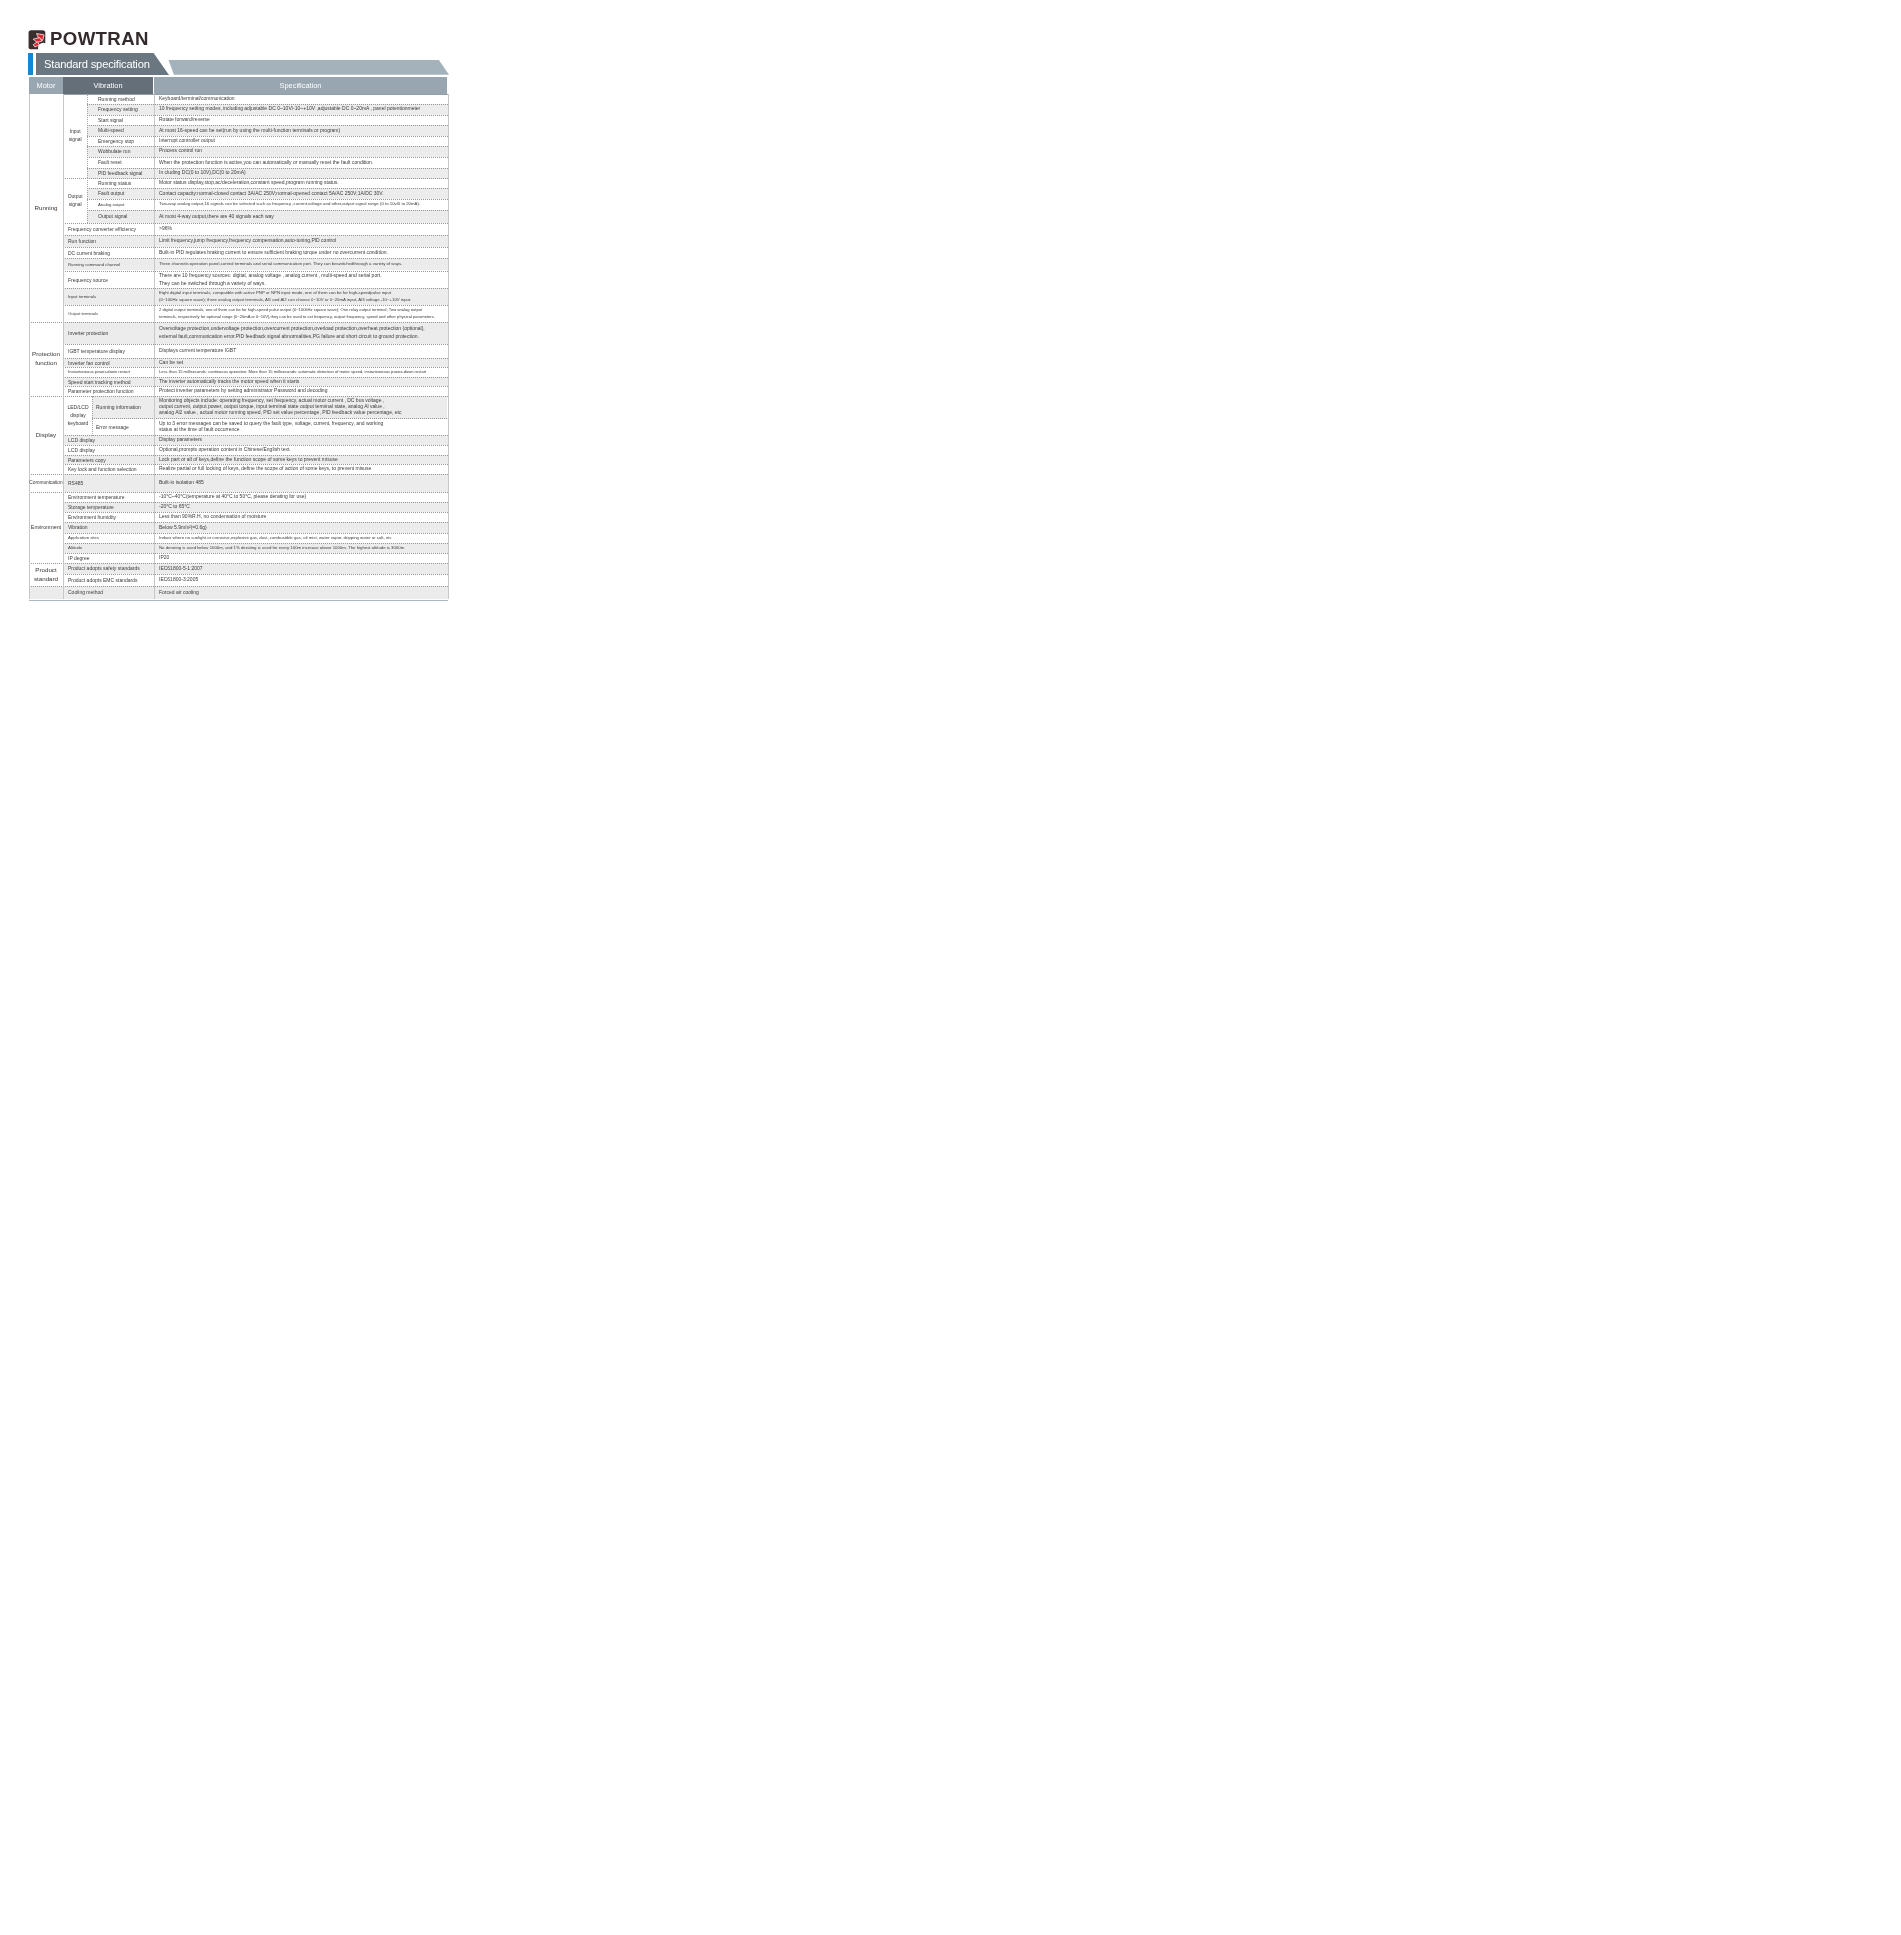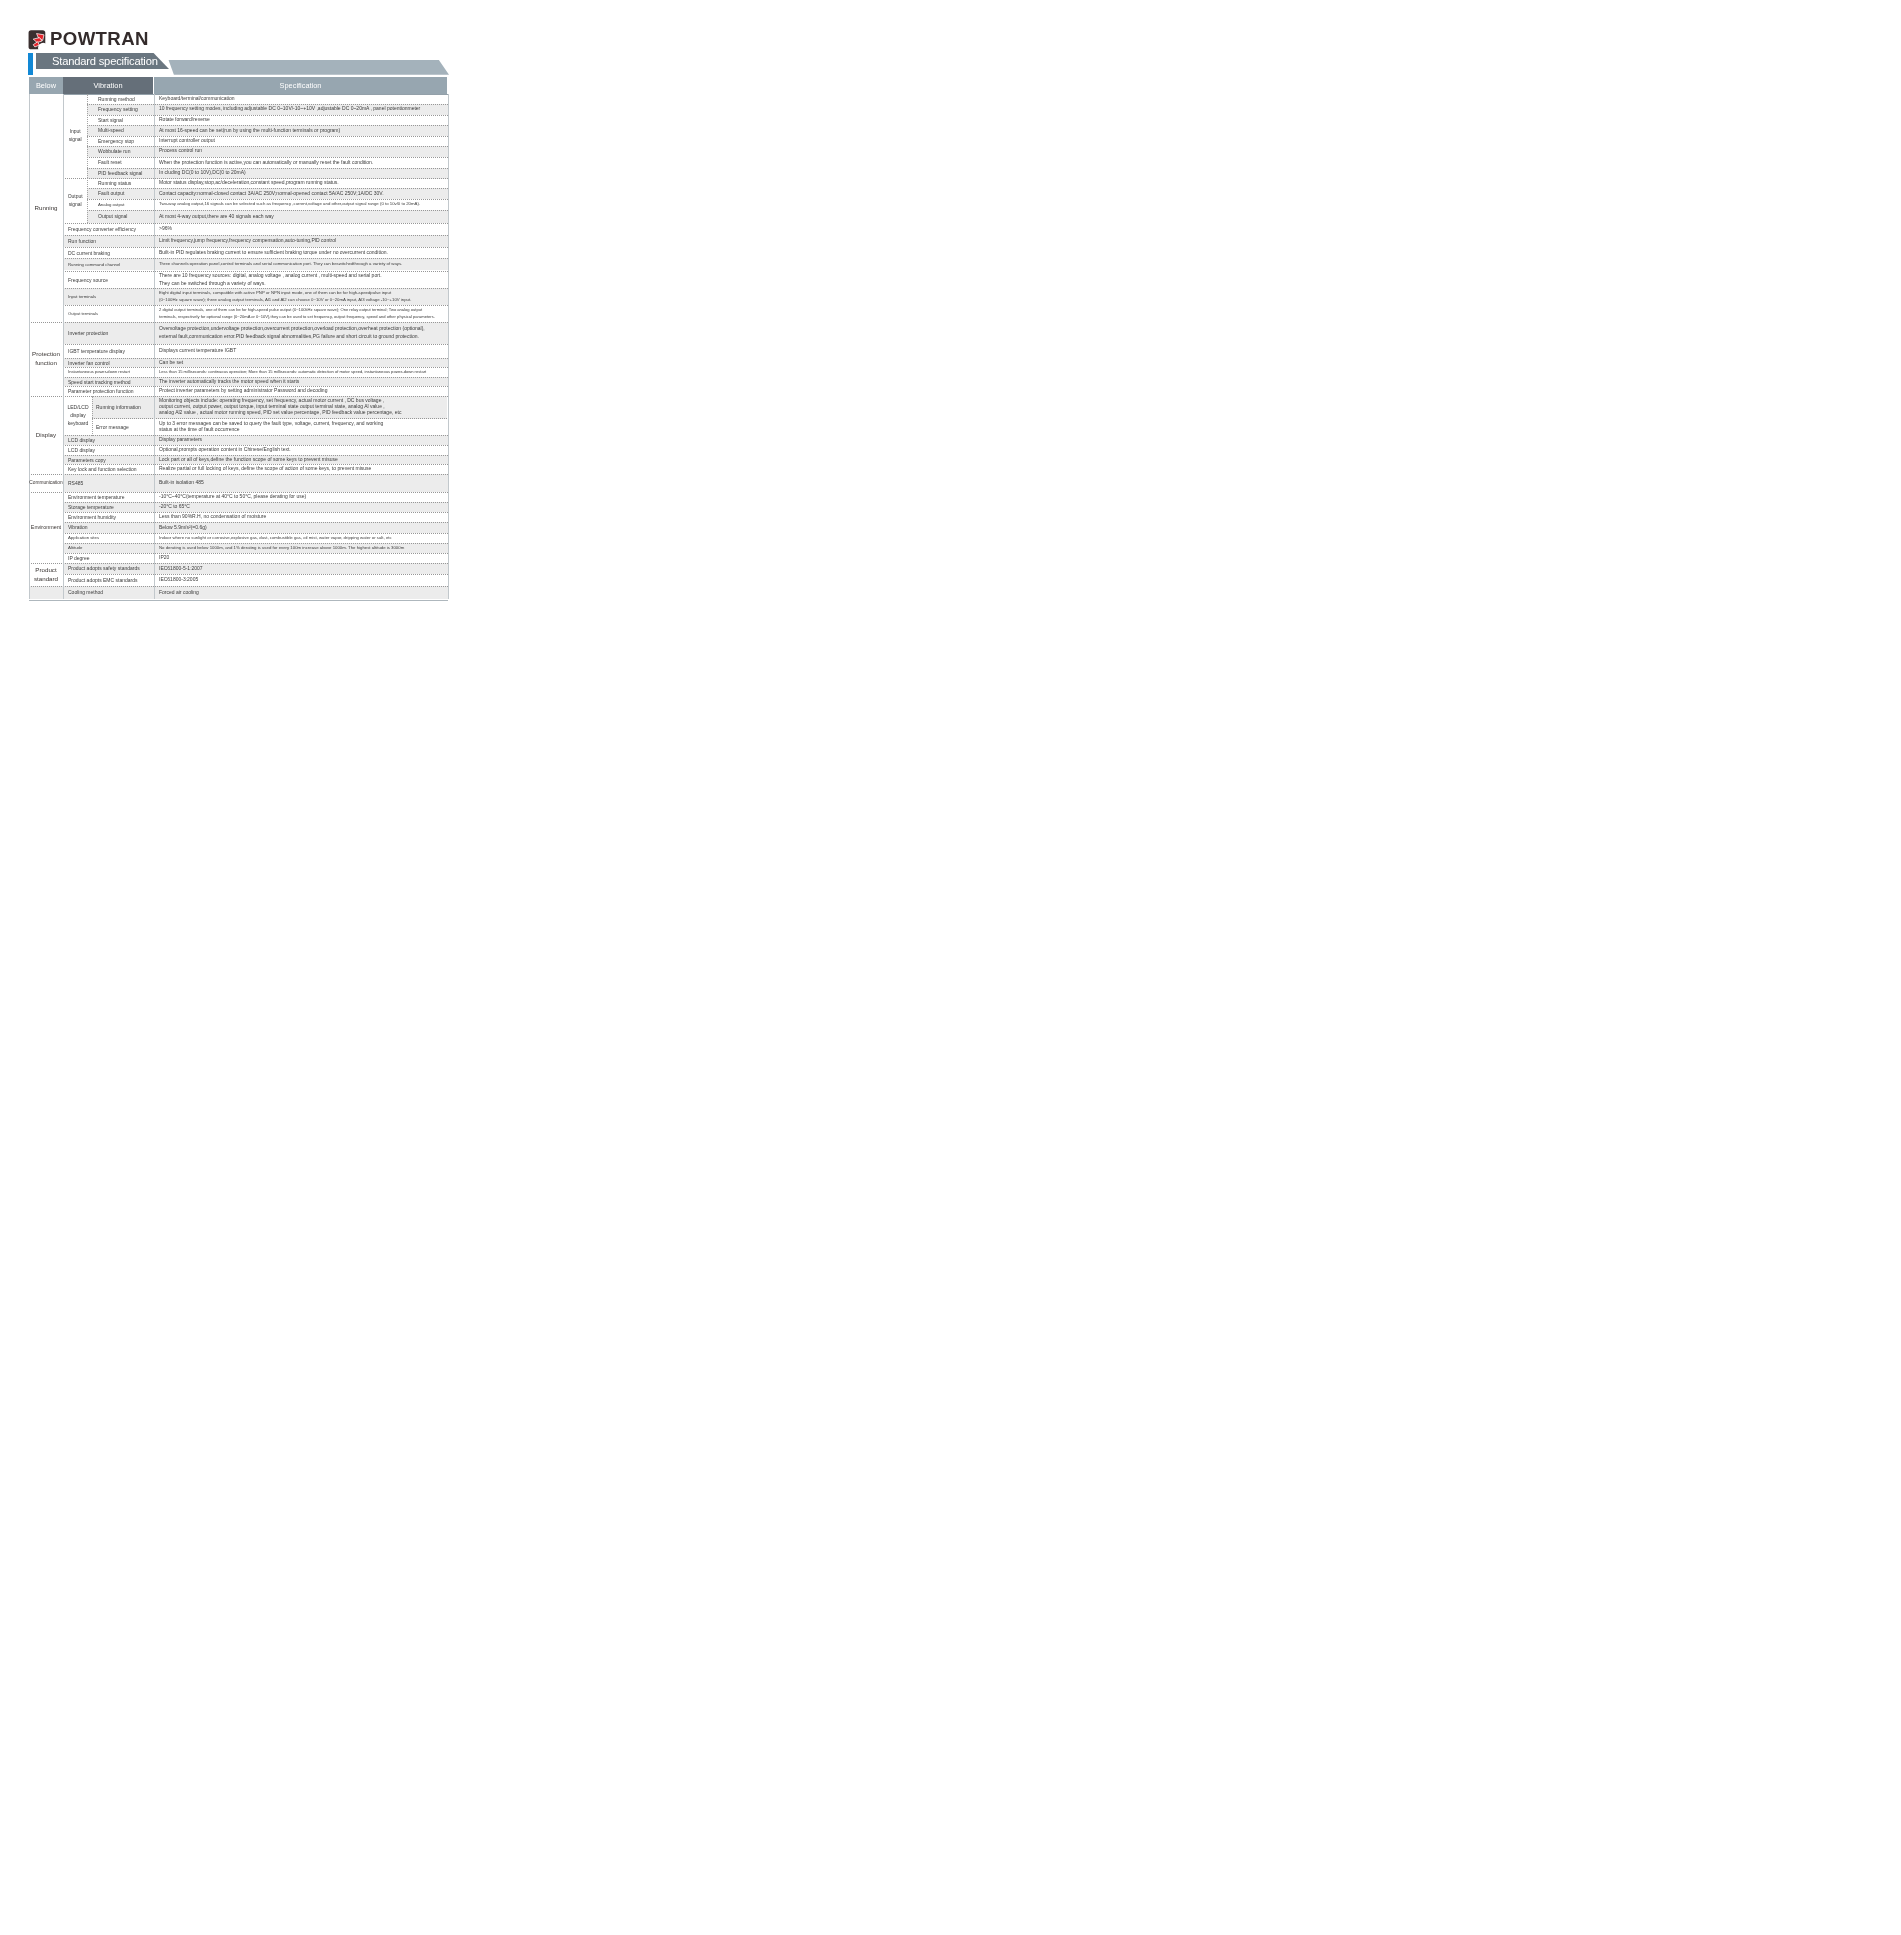--- a/index.html
+++ b/index.html
@@ -11,23 +11,23 @@
   .abs{position:absolute;}
   
   #logo-icon{left:28px;top:29px;width:18.6px;height:21px;}
   #brand-name{
     left:50px;top:30px;height:18.6px;display:flex;align-items:center;
     font-size:18.6px;font-weight:700;letter-spacing:0.4px;color:#332b2b;
   }
   
   #banner-accent{left:28px;top:53px;width:4.6px;height:22px;}
   #banner-dark{
-    left:36px;top:53px;width:133px;height:16px;
+    left:36px;top:53px;width:133px;height:22px;
     clip-path:polygon(0 0, 88.4% 0, 100% 100%, 0 100%);
-    display:flex;align-items:center;padding-left:16px;box-sizing:border-box;
+    display:flex;align-items:center;padding-left:8px;box-sizing:border-box;
     color:#fff;font-size:11.2px;letter-spacing:-0.2px;
   }
   #banner-light{
     left:168px;top:60px;width:281px;height:14.7px;
     clip-path:polygon(0.2% 0, 96.4% 0, 100% 100%, 2.1% 100%);
   }
   
   #table-header{left:29px;top:77px;width:419px;height:17px;border-bottom:0.8px solid #93a0a9;box-sizing:content-box;}
   .th{position:absolute;top:0;height:17px;display:flex;align-items:center;justify-content:center;
       color:#ffffff;font-size:7.4px;}
@@ -68,21 +68,21 @@
   </div>
   <div class="abs" id="brand-name">POWTRAN</div>
 
   <div class="abs" id="banner-accent" style="background: rgb(18, 136, 213);"></div>
   <div class="abs" id="banner-dark" style="background: rgb(106, 118, 128);">
     <span>Standard specification</span>
   </div>
   <div class="abs" id="banner-light" style="background: rgb(164, 178, 187);"></div>
 
   <div class="abs" id="table-header">
-    <div class="th" id="th-item" style="left: 0px; width: 34px; background: rgb(151, 166, 176);">Below</div>
+    <div class="th" id="th-item" style="left: 0px; width: 34px; background: rgb(151, 166, 176);">Motor</div>
     <div class="th" id="th-function" style="left: 34px; width: 90px; background: rgb(101, 111, 121);">Vibration</div>
     <div class="th" id="th-spec" style="left: 125px; width: 293px; background: rgb(151, 166, 176);">Specification</div>
   </div>
 
   <div class="abs" id="table-body">
       <div class="abs cell fn-cell" style="left: 69px; top: 0px; width: 56px; height: 10px;">Running method</div>
       <div class="abs cell spec-cell" style="left: 130px; top: 0px; width: 286px; height: 10px;">Keyboard/terminal/communication</div>
       <div class="abs stripe" style="left: 58px; top: 10px; width: 361px; height: 10.5px;"></div>
       <div class="abs sep" style="left: 58px; top: 10px; width: 361px; height: 0px;"></div>
       <div class="abs cell fn-cell" style="left: 69px; top: 10px; width: 56px; height: 10.5px;">Frequency setting</div>

